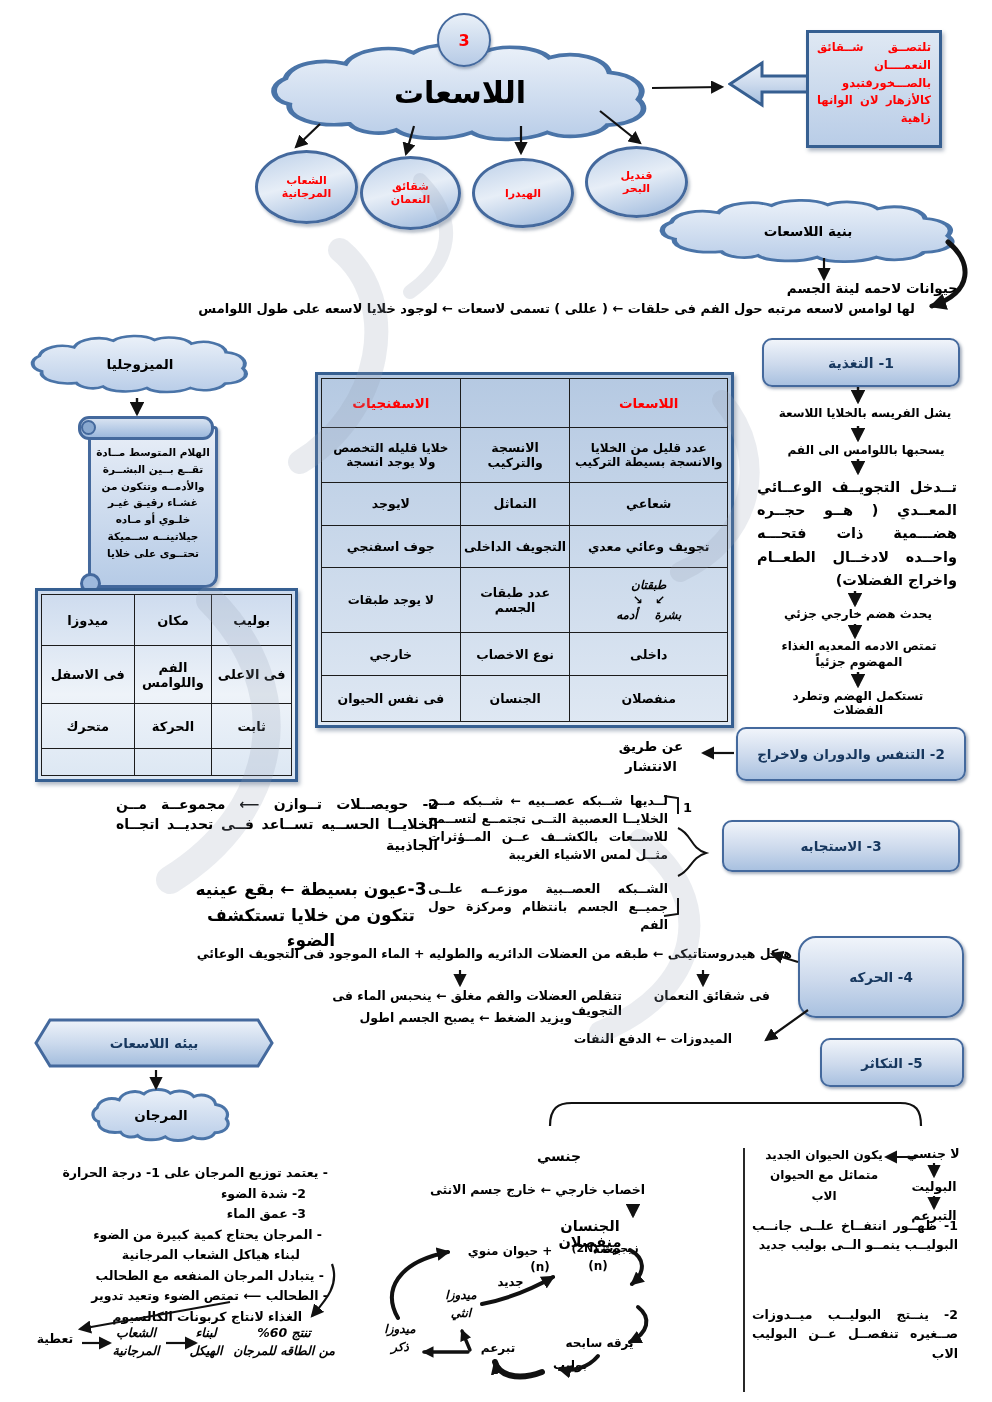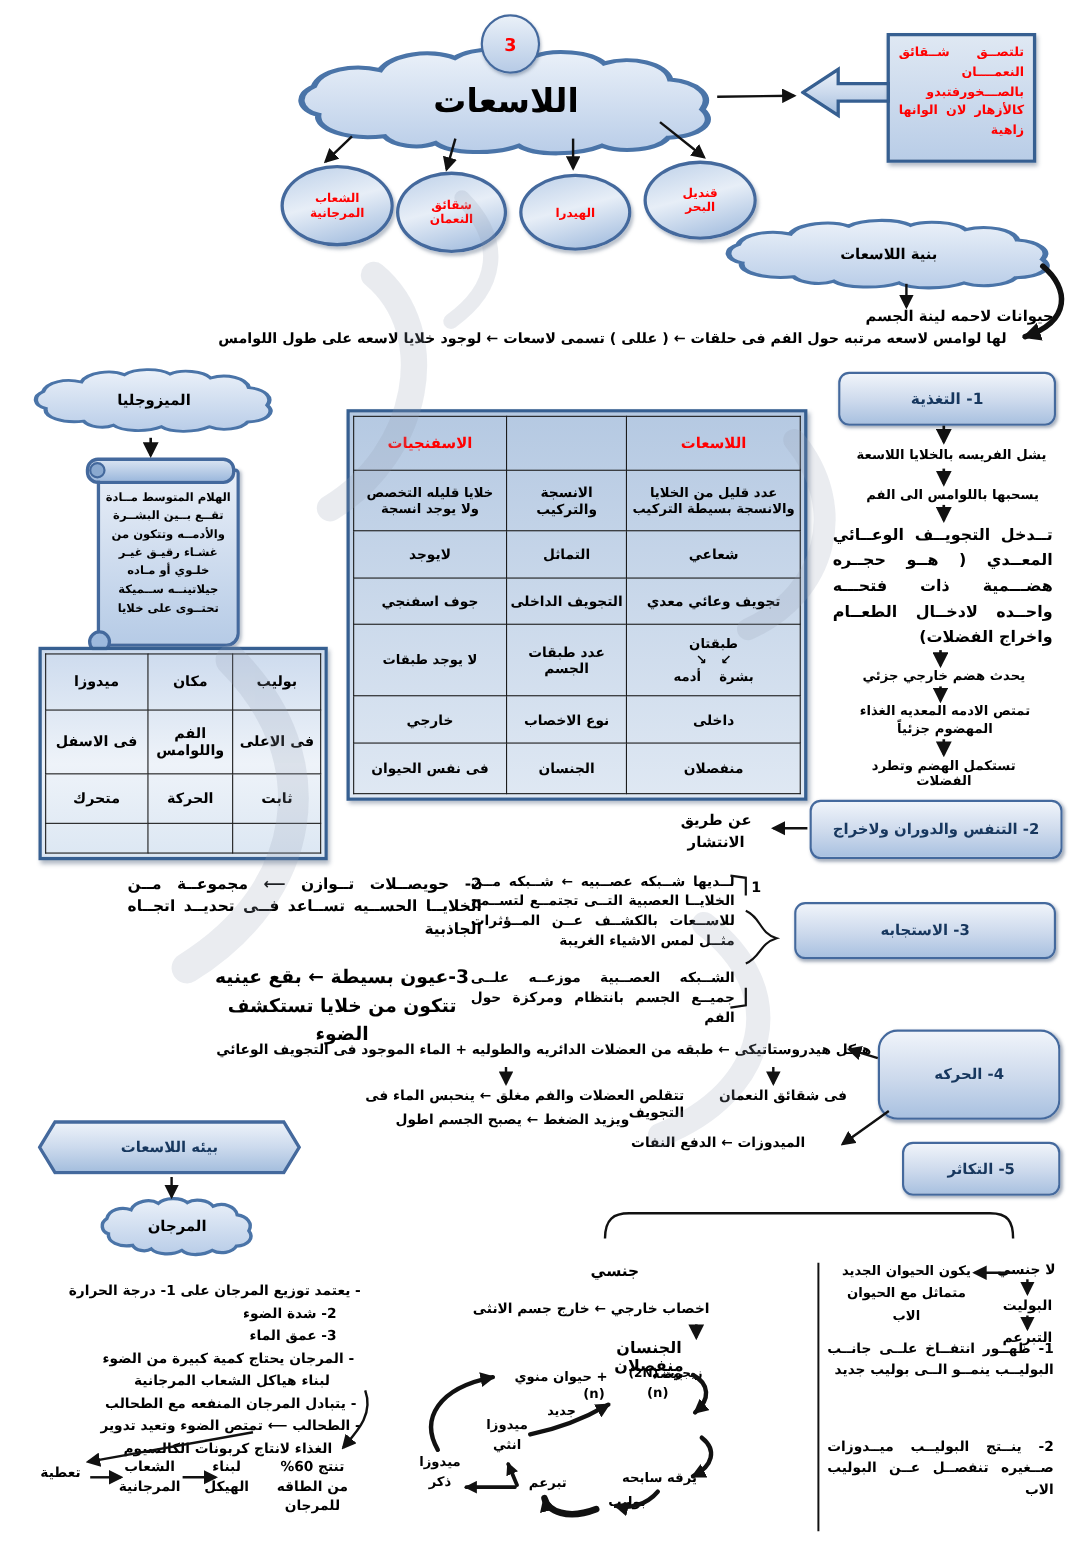--- a/index.html
+++ b/index.html
@@ -2,21 +2,21 @@
 <html lang="ar"><head>
 <meta charset="utf-8">
 <style>
   html,body{margin:0;padding:0;background:#fff;}
   body{font-family:"DejaVu Sans",sans-serif;}
   #canvas{position:relative;width:992px;height:1402px;background:#ffffff;overflow:hidden;}
   .abs{position:absolute;}
   .ar{direction:rtl;font-weight:bold;color:#000;}
   .c{text-align:center;}
   .j{text-align:justify;}
-  .pre{white-space:pre-line;}
+  .pre{white-space:pre-line;font-style:italic;}
   .red{color:#ff0000;}
   .lbl{position:absolute;inset:0;display:flex;align-items:center;justify-content:center;font-weight:bold;direction:rtl;text-align:center;}
   .secbox{border:2.5px solid #44699d;border-radius:10px;
     background:linear-gradient(180deg,#f0f4fa 0%,#ccd9ec 55%,#a9c1e0 100%);
     box-shadow:1.5px 2px 3px rgba(60,80,110,.45);
     display:flex;align-items:center;justify-content:center;
     font-weight:bold;color:#17375e;direction:rtl;text-align:right;}
   .oval{border-radius:50%;border:3px solid #44699d;
     background:linear-gradient(165deg,#bed1e9 0%,#e7eef7 45%,#9cb8dc 100%);
     box-shadow:2px 3px 3px rgba(60,80,110,.35);

